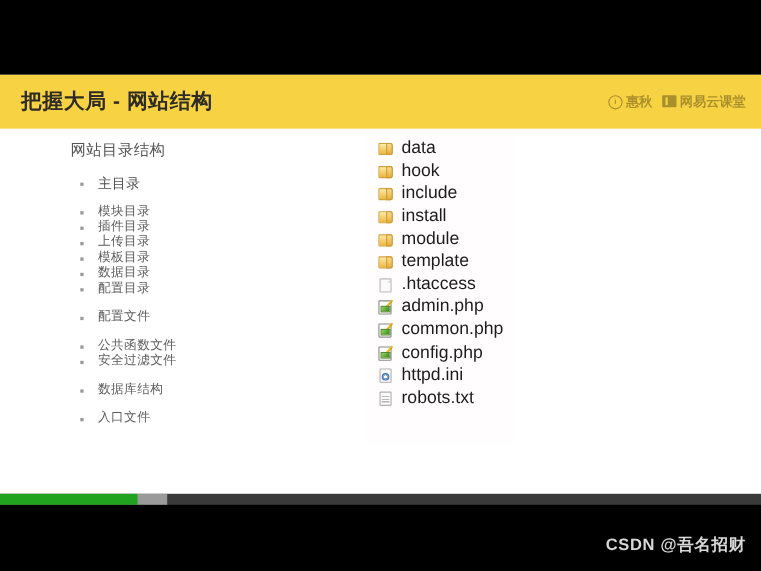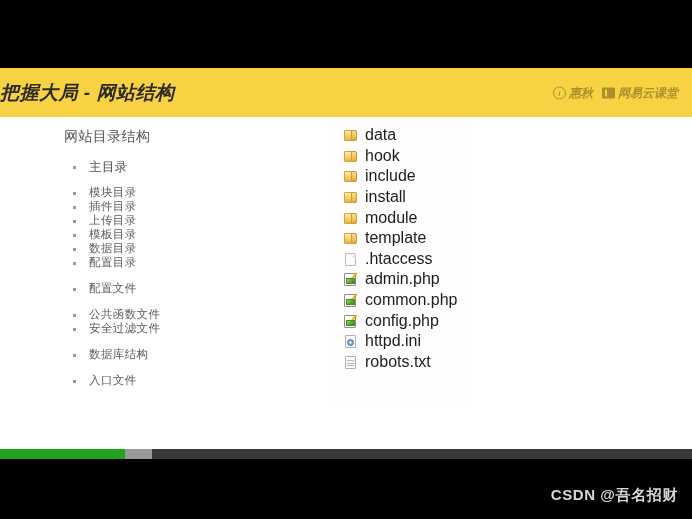--- a/index.html
+++ b/index.html
@@ -27,34 +27,34 @@
     position:absolute;left:0;top:68px;width:692px;height:381px;
     background:#ffffff;
   }
   
   #title-band{
     position:absolute;left:0;top:0;width:692px;height:49px;
     background:#f7d344;
     display:flex;align-items:center;
   }
   #slide-title{
+    margin-left:19px;
     font-size:19px;
     font-weight:bold;
     color:#2e2a24;
     letter-spacing:.5px;
     line-height:1;
     white-space:nowrap;
-    font-style:italic;
   }
   #brand{
     position:absolute;right:14px;top:50%;transform:translateY(-50%);
     display:flex;align-items:center;gap:9px;
     opacity:.55;
   }
-  .brand-group{display:flex;align-items:center;gap:3px;font-style:italic;}
+  .brand-group{display:flex;align-items:flex-start;gap:3px;}
   .brand-text{
     font-size:12px;font-weight:bold;color:#6d5a17;white-space:nowrap;
     line-height:1;
   }
   .brand-mark-circle{
     width:11px;height:11px;border-radius:50%;
     border:1.4px solid #6d5a17;
     display:flex;align-items:center;justify-content:center;
     font-size:7px;color:#6d5a17;font-weight:bold;line-height:1;
   }

